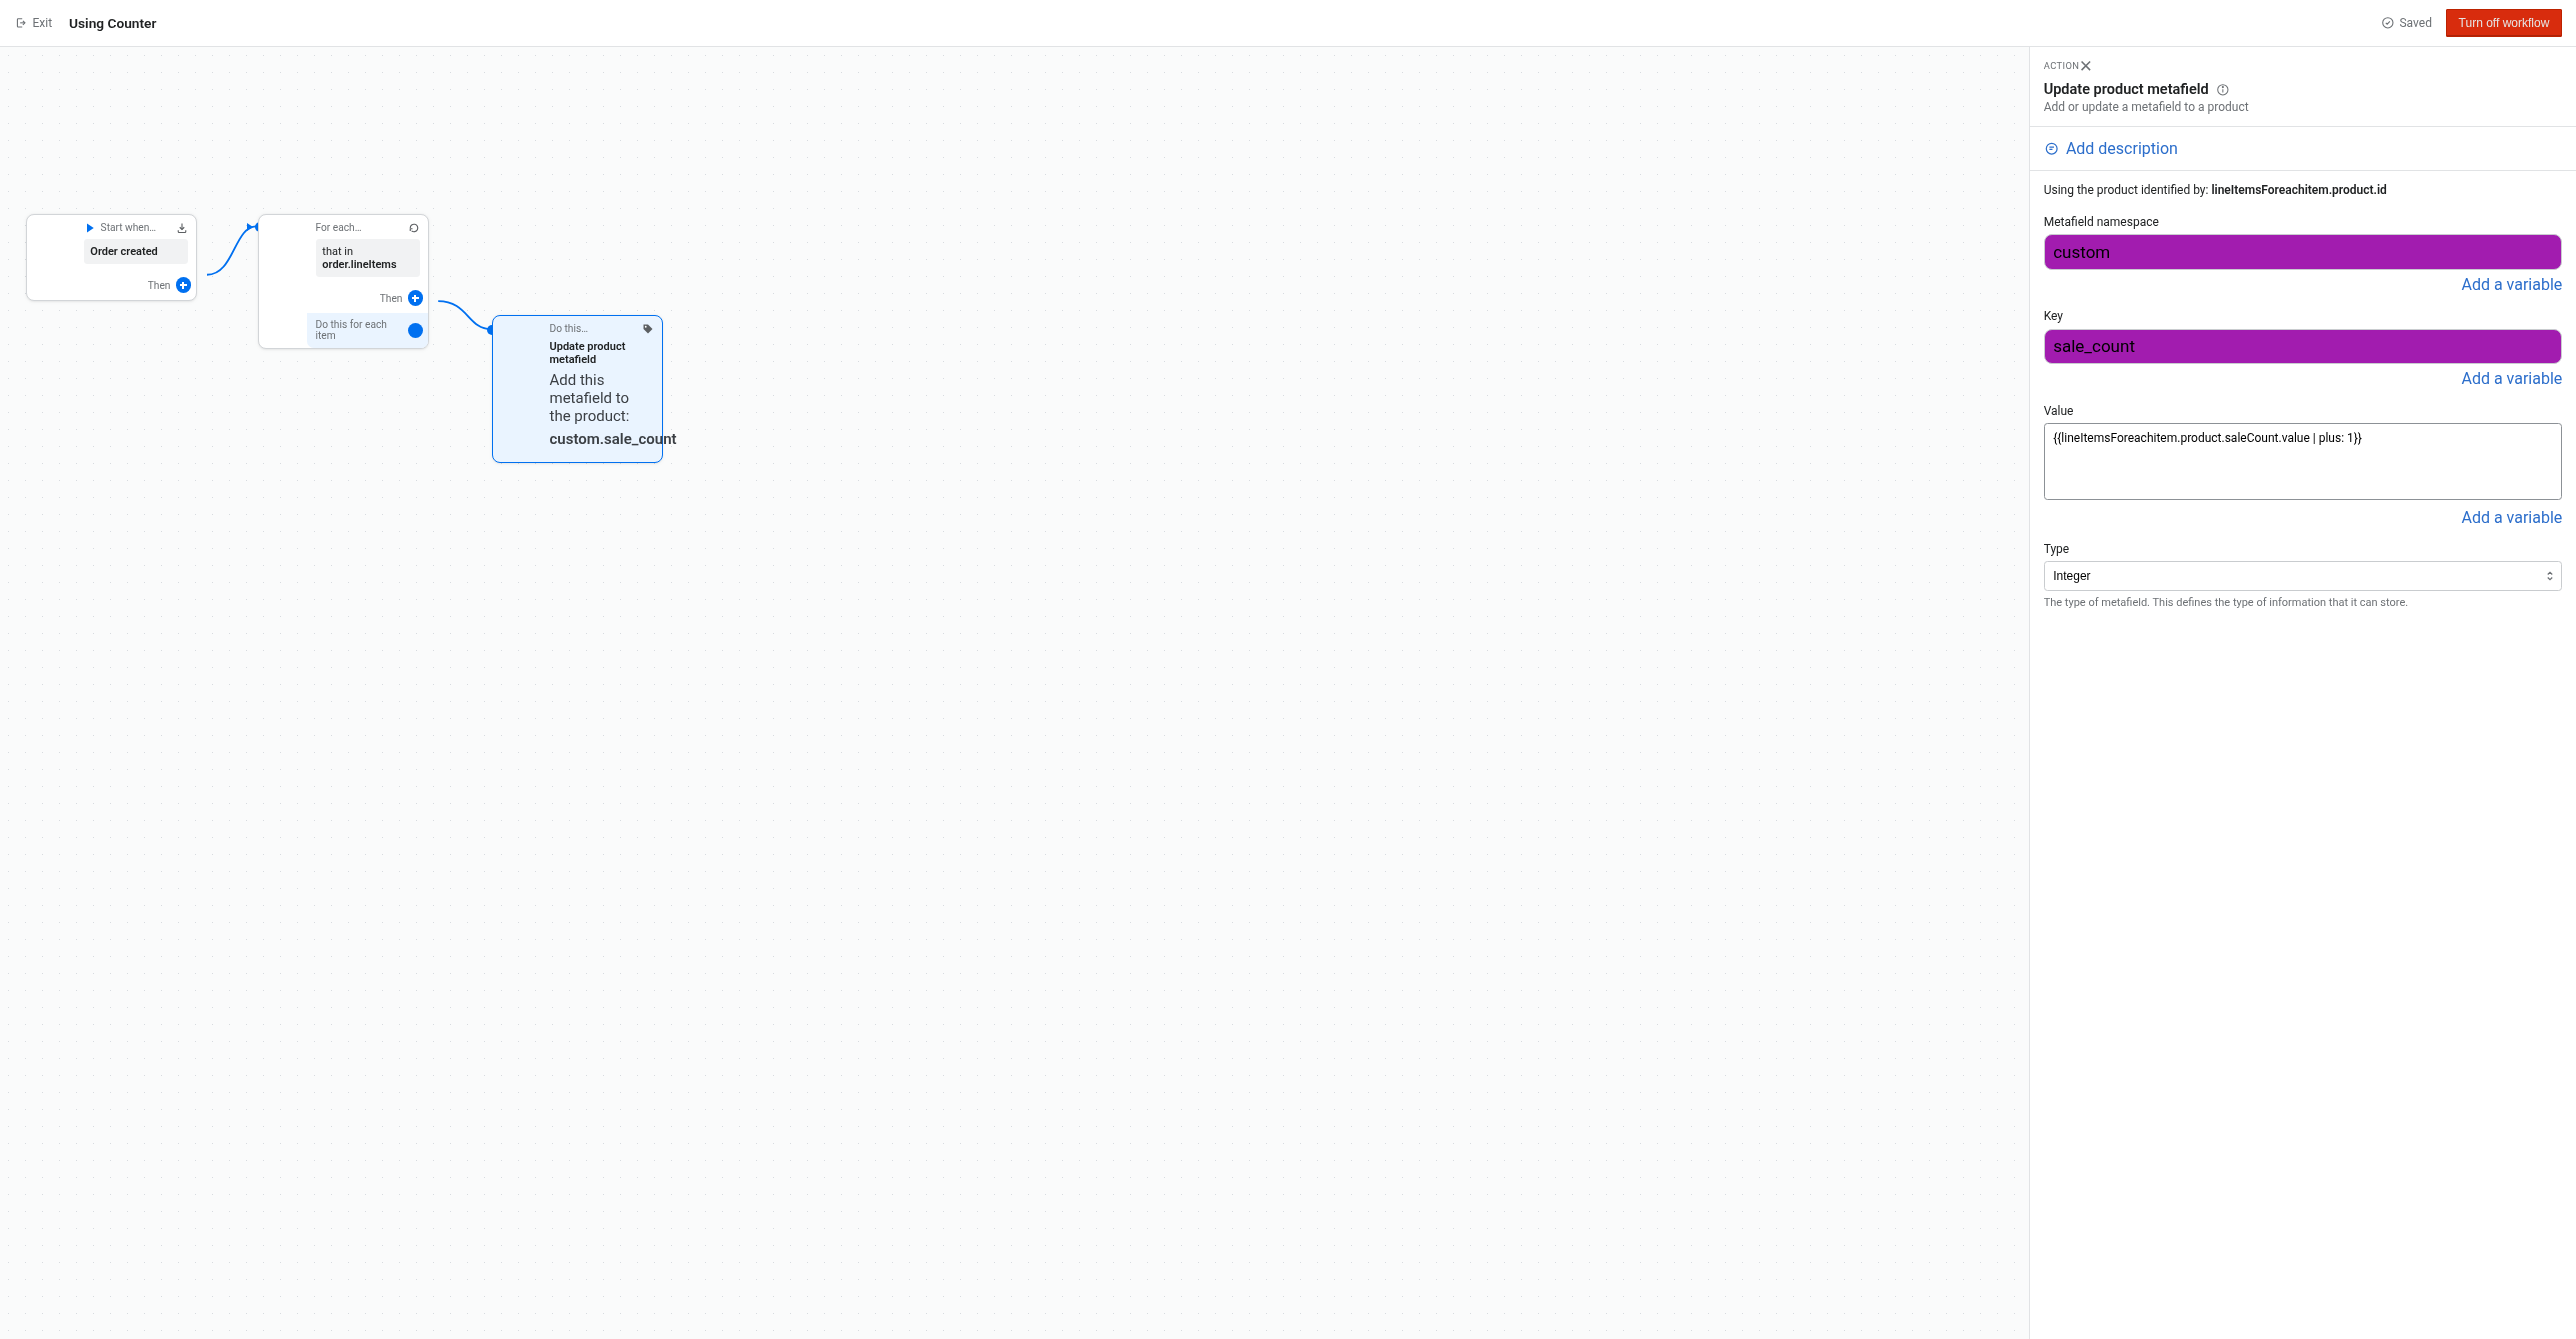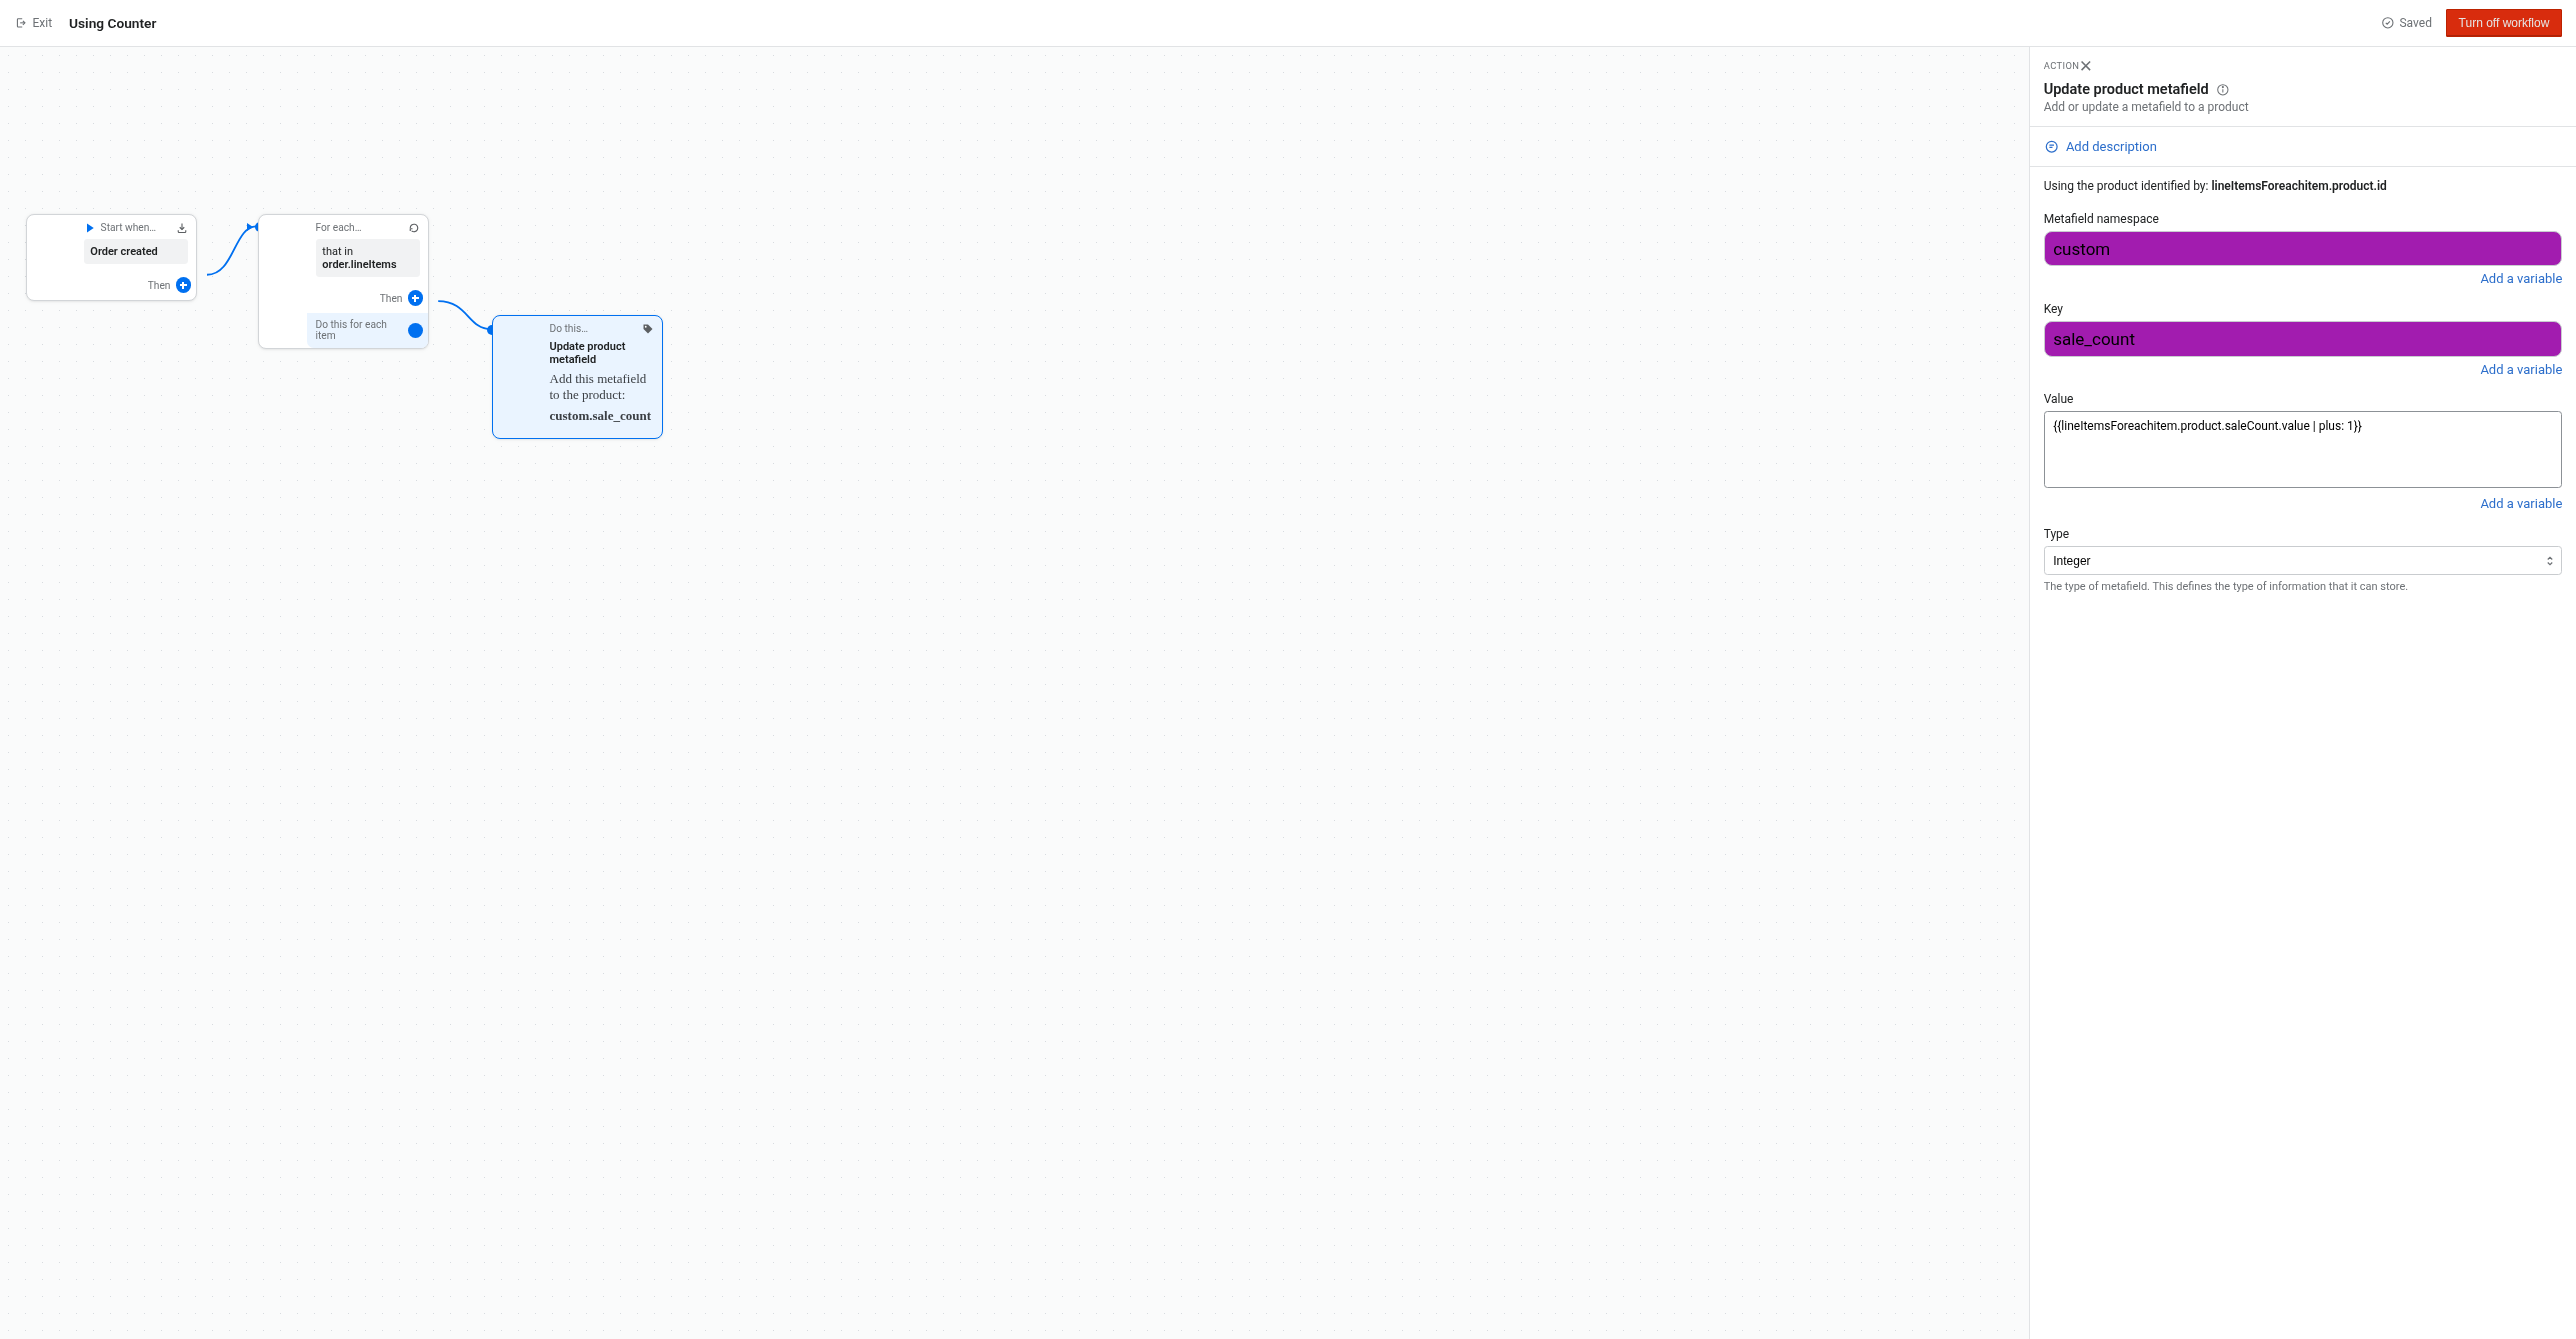--- a/index.html
+++ b/index.html
@@ -39,21 +39,21 @@
   .panel{width:547px;flex:none;border-left:0.9px solid var(--border-light);background:var(--white);overflow-y:auto;}
 
   
   .node{position:absolute;background:var(--white);border:0.9px solid #d2d5d8;border-radius:8px;box-shadow:0 0.9px 1.7px rgba(0,0,0,0.06),0 0.9px 5.1px rgba(0,0,0,0.04);width:171px;padding-left:48px;}
   .node.selected{border:1.7px solid var(--node-blue);background:#eaf4ff;}
   .node-head{display:flex;align-items:center;justify-content:space-between;padding:6.8px 8.5px 5.1px 8.5px;font-size:10.2px;color:var(--text-sub);}
   .node-head .left{display:flex;align-items:center;gap:5.1px;}
   .node-head svg,.node-head .head-icon{width:12px;height:12px;}
   .node-body{padding:0 8.5px 8.5px 8.5px;}
   .node-body .row-box{background:#f1f2f3;border-radius:3.4px;padding:6px 6.8px;font-size:11px;}
-  .node.selected .node-body .desc{font-size:13px;color:#3b3f44;padding:1.7px 0 5.1px 0;font-family:Liberation Serif, serif;}
+  .node.selected .node-body .desc{font-size:15px;color:#3b3f44;padding:1.7px 0 5.1px 0;}
   .node.selected .node-body .row-box{background:transparent;padding:0 0 3.4px 0;}
   .row-box .strong{font-weight:600;}
   .node-foot{display:flex;justify-content:flex-end;align-items:center;gap:5.1px;padding:5.1px 5.1px 6.8px 8.5px;font-size:10.2px;color:var(--text-sub);cursor:pointer;}
   .node-foot.loop{background:#eaf4ff;border-bottom-left-radius:6.8px;border-bottom-right-radius:6.8px;padding:6.8px 5.1px 6.8px 8.5px;}
   .add-circle{width:15.4px;height:15.4px;border-radius:50%;background:var(--node-blue);color:#fff;display:flex;align-items:center;justify-content:center;font-size:12px;line-height:1;flex:none;position:relative;}
   .add-circle::before{content:"";position:absolute;width:6.8px;height:1.7px;background:#fff;}
   .add-circle::after{content:"";position:absolute;width:1.7px;height:6.8px;background:#fff;}
   .add-circle.solid::before,.add-circle.solid::after{display:none;}
   .port-dot{width:10.2px;height:10.2px;border-radius:50%;background:var(--node-blue);position:absolute;}
   .arrowhead{position:absolute;width:0;height:0;border-top:4.3px solid transparent;border-bottom:4.3px solid transparent;border-left:6.8px solid var(--node-blue);}
@@ -65,21 +65,21 @@
   .panel-header{display:flex;align-items:center;justify-content:flex-start;padding:12px 13.7px 3.4px 13.7px;}
   .panel-header .label{font-size:9.4px;letter-spacing:0.4px;color:var(--text-sub);}
   .close-x{width:13.7px;height:13.7px;color:var(--text-sub);cursor:pointer;}
   .panel-title-row{display:flex;align-items:center;gap:6.8px;padding:5.1px 13.7px 0 13.7px;}
   .panel-title{font-size:14.5px;font-weight:600;}
   .info-icon{width:13.7px;height:13.7px;color:var(--text-sub);}
   .panel-sub{padding:1.7px 13.7px 12px 13.7px;color:var(--text-sub);font-size:12px;}
   .panel-divider{height:0.9px;background:var(--border-light);}
   .add-desc-row{display:flex;align-items:center;gap:6.8px;padding:12px 13.7px;}
   .add-desc-row svg{width:15.4px;height:15.4px;color:var(--blue);}
-  .link{color:var(--blue);cursor:pointer;font-size:13px;}
+  .link{color:var(--blue);cursor:pointer;font-size:16px;}
   .panel-section{padding:6.8px 13.7px 0 13.7px;}
   .identified{font-size:12px;color:var(--text);padding:5.1px 0 15.4px 0;}
   .identified .strong{font-weight:600;}
   .field-label{font-size:12px;padding:3.4px 0 5.1px 0;}
   .text-input{width:100%;border:0.9px solid var(--border);border-radius:8px;padding:6.8px 8.5px;font-size:17px;font-family:inherit;background:#a21caf;}
   .textarea{width:100%;border:1.3px solid #8c9196;border-radius:3.4px;padding:6.8px 8.5px;font-size:12px;font-family:inherit;resize:none;height:77px;background:#fff;}
   .add-var-row{display:flex;justify-content:flex-end;padding:5.1px 0 12px 0;}
   .select-wrap{position:relative;}
   .select{width:100%;border:0.9px solid var(--border);border-radius:3.4px;padding:6.8px 24px 6.8px 8.5px;font-size:12px;background:#fff;appearance:none;-webkit-appearance:none;cursor:pointer;}
   .select-caret{position:absolute;right:6.8px;top:50%;transform:translateY(-50%);pointer-events:none;color:var(--text-sub);width:12px;height:12px;}

